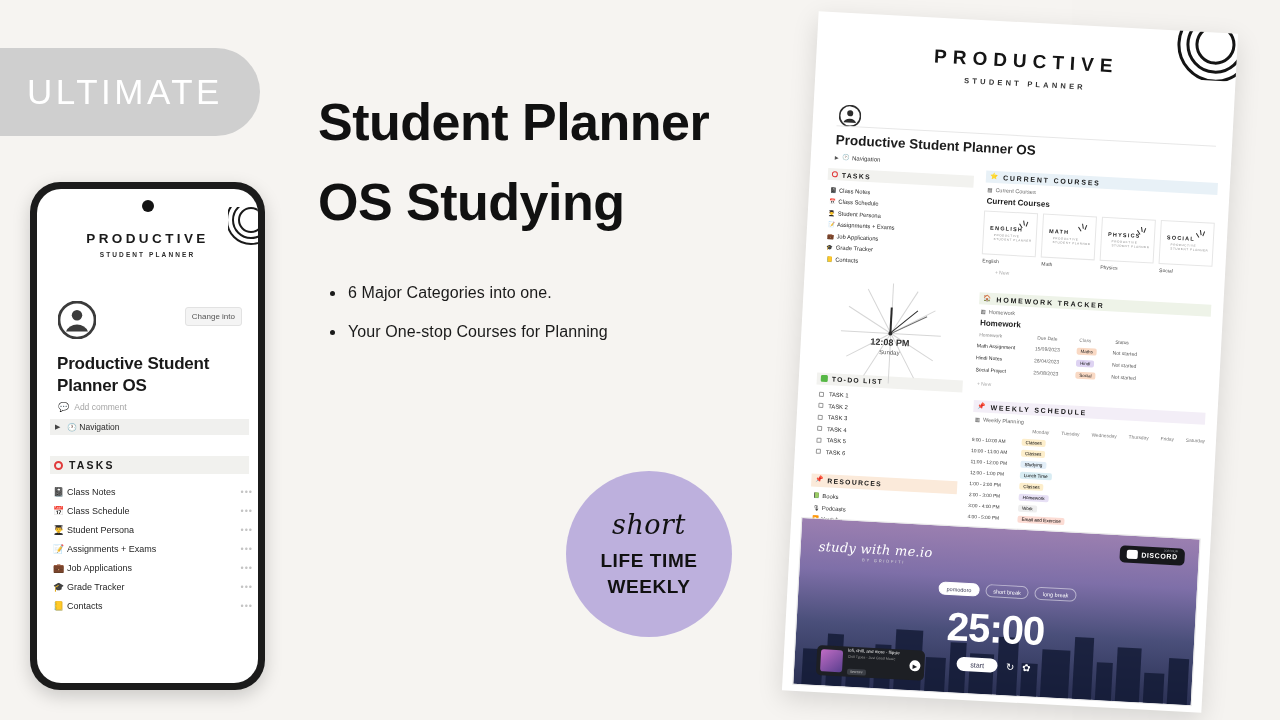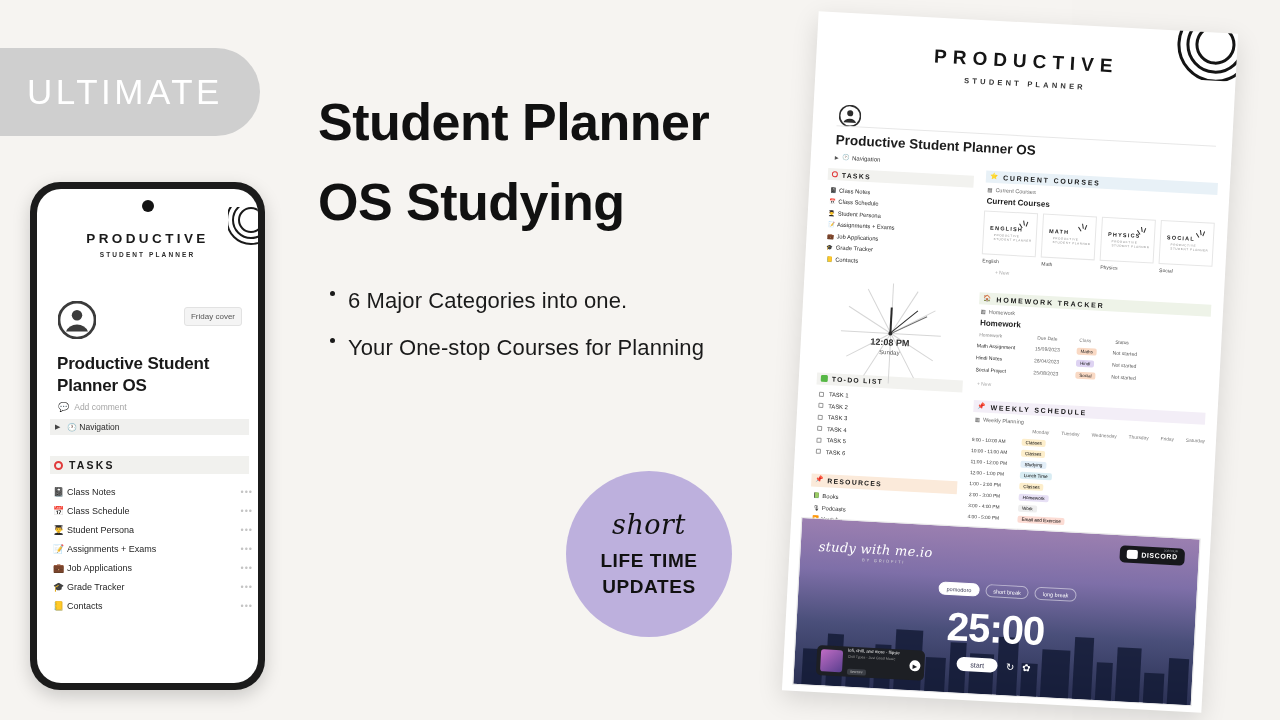--- a/index.html
+++ b/index.html
@@ -56,25 +56,24 @@
     display: flex; align-items: flex-start;
     margin-bottom: 17px;
   }
   #bullets .dot {
     width: 5px; height: 5px; border-radius: 50%;
     background: #1a1a1a;
     margin: 9px 13px 0 0;
     flex: 0 0 auto;
   }
   #bullets .btext {
-    font-size: 22px;
+    font-size: 16px;
     color: #1a1a1a;
     letter-spacing: 0.1px;
     line-height: 22px;
-    margin-top: 8px;
   }
 
   
   .badge {
     position: absolute;
     border-radius: 50%;
     display: flex; flex-direction: column;
     align-items: center; justify-content: center;
     text-align: center;
   }
@@ -397,21 +396,21 @@
     </div>
     <div class="bullet">
       <span class="dot"></span>
       <span class="btext">Your One-stop Courses for Planning</span>
     </div>
   </div>
 
   <div class="badge" id="badge-updates">
     <div class="script">short</div>
     <div class="cap">LIFE TIME</div>
-    <div class="cap">UPDATES</div>
+    <div class="cap">WEEKLY</div>
   </div>
 
   <div id="phone">
     <div id="phone-screen">
       <div id="phone-notch"></div>
       <div id="phone-arcs">
           <i></i>
           <i></i>
           <i></i>
         </div>
@@ -420,21 +419,21 @@
         <div class="b1">PRODUCTIVE</div>
         <div class="b2">STUDENT PLANNER</div>
       </div>
 
       <svg id="phone-avatar" viewBox="0 0 40 40">
         <circle cx="20" cy="20" r="19" fill="none" stroke="#3b3b3b" stroke-width="3"></circle>
         <circle cx="20" cy="15" r="5.5" fill="#3b3b3b"></circle>
         <path d="M8.5 32 a12 10 0 0 1 23 0 z" fill="#3b3b3b"></path>
       </svg>
 
-      <div id="change-cover">Friday cover</div>
+      <div id="change-cover">Change into</div>
 
       <div id="phone-title">Productive Student Planner OS</div>
 
       <div id="phone-addcomment">
         <span class="ico">💬</span>
         <span>Add comment</span>
       </div>
 
       <div id="phone-nav">
         <span class="tri">▶</span>

